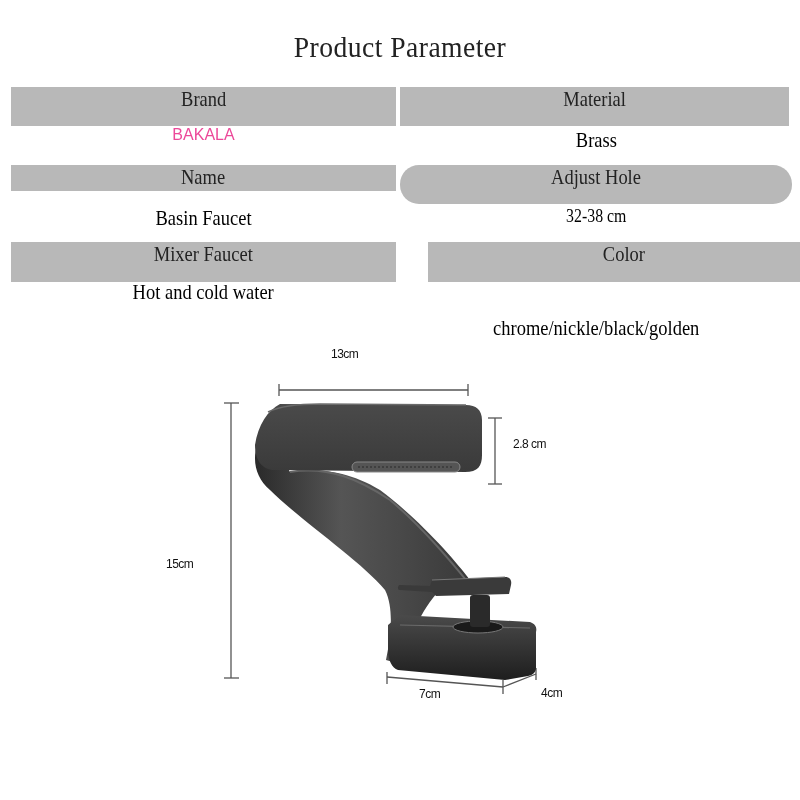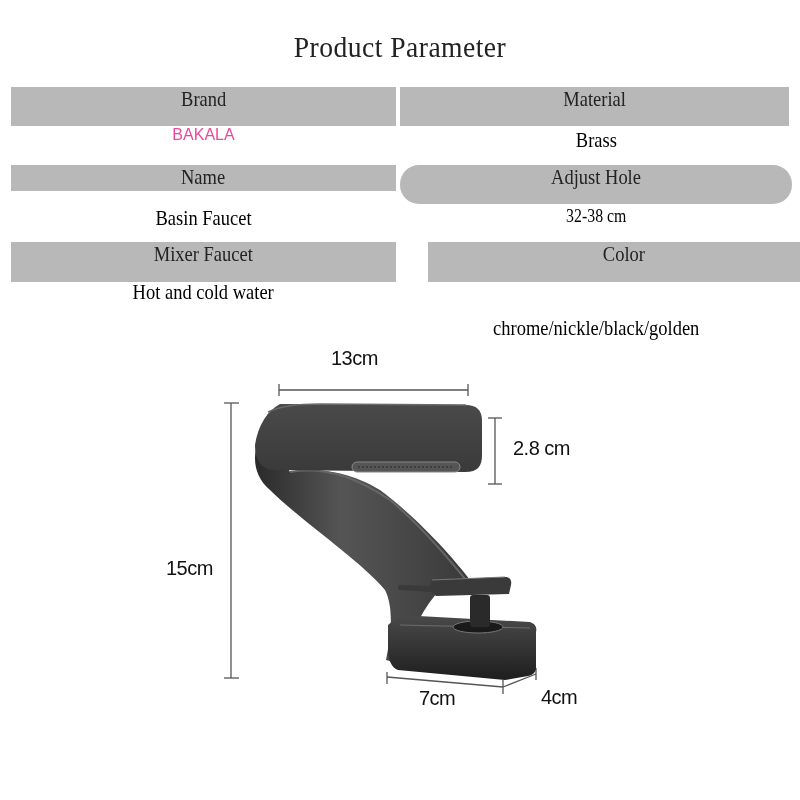--- a/index.html
+++ b/index.html
@@ -12,21 +12,21 @@
   .cell {
     position: absolute; display: flex; align-items: flex-start; justify-content: center;
     font-family: "Liberation Serif", "DejaVu Serif", serif; font-size: 21px;
     color: #333; transform-origin: center;
   }
   .cell span { display: inline-block; transform: scaleX(0.88); }
   .hdr { background: #b8b8b8; color: #222; }
   .val { color: #000000; }
   .sans { font-family: "Liberation Sans", "DejaVu Sans", sans-serif; font-size: 16px; color: #ec4899; }
   .small { font-size: 18px; }
-  .dim { position: absolute; font-family: "Liberation Sans", "DejaVu Sans", sans-serif; font-size: 20px; color: #111; letter-spacing: -0.5px; text-align: right; }
+  .dim { position: absolute; font-family: "Liberation Sans", "DejaVu Sans", sans-serif; font-size: 12px; color: #111; letter-spacing: -0.5px; text-align: right; }
   svg.diagram { position: absolute; left: 0; top: 0; }
 </style>
 </head>
 <body>
 
 <div class="title">Product Parameter</div>
 
 <div>
 
   <div class="cell hdr" style="left:11px;top:87px;width:385px;height:39px;">

